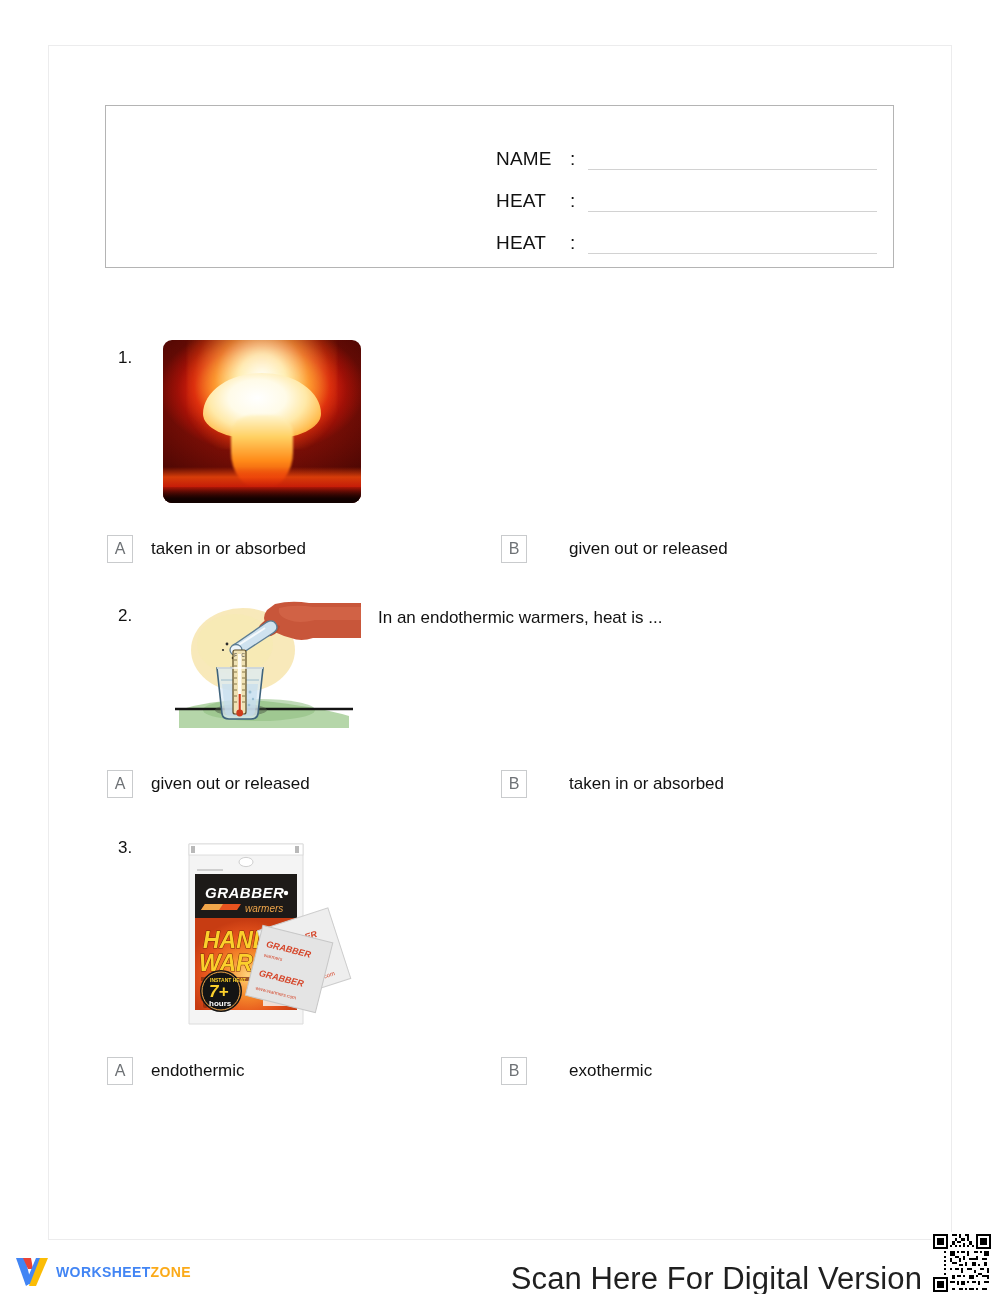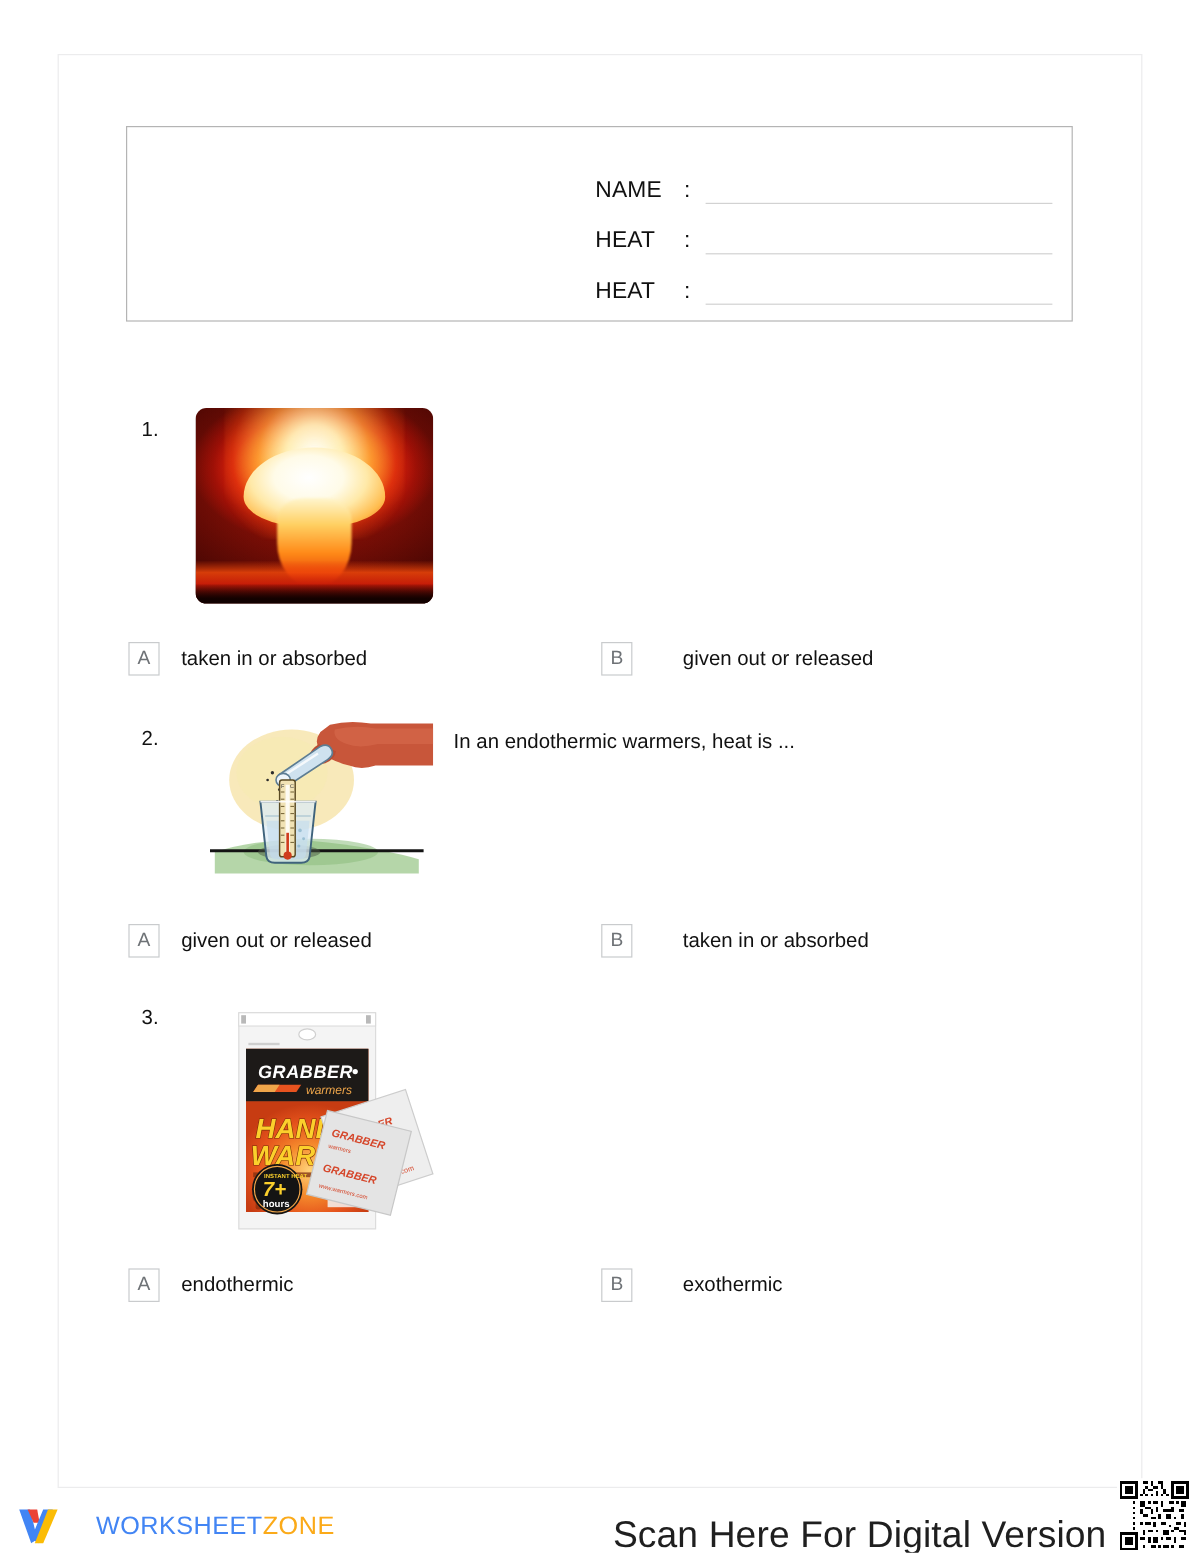--- a/index.html
+++ b/index.html
@@ -213,23 +213,23 @@
   
   .footer-logo {
     position: absolute;
     left: 14px;
     top: 1255px;
     display: flex;
     align-items: center;
   }
   .logo-mark { width: 42px; height: 34px; flex: 0 0 42px; }
   .logo-text {
-    margin-left: 24px;
-    font-size: 21px;
-    font-weight: normal;
+    margin-left: 0;
+    font-size: 14px;
+    font-weight: bold;
     letter-spacing: .4px;
   }
   .logo-worksheet { color: #4285f4; }
   .logo-zone { color: #fbaa19; }
 
   .footer-scan {
     position: absolute;
     right: 78px;
     top: 1261px;
     font-size: 31px;
@@ -386,21 +386,21 @@
   </div>
   <div class="opt opt-b">
     <span class="opt-box">B</span>
     <span class="opt-text">taken in or absorbed</span>
   </div>
 </div>
 
 <div class="question" style="top:830px;height:195px;">
   <div class="q-num">3.</div>
 
-  <div class="q-figure" style="left:80px;top:8px;">
+  <div class="q-figure" style="left:70px;top:8px;">
     <div class="fig-warmer">
       <svg width="190" height="190" viewBox="0 0 190 190">
 
         <path d="M14 6 L128 6 L128 186 L14 186 Z" fill="#f4f4f4"></path>
         <path d="M14 6 L128 6 L128 186 L14 186 Z" fill="none" stroke="#dcdcdc" stroke-width="1"></path>
 
         <rect x="14" y="6" width="114" height="11" fill="#ffffff" stroke="#d8d8d8" stroke-width=".8"></rect>
         <rect x="16" y="8" width="4" height="7" fill="#b9b9b9"></rect>
         <rect x="120" y="8" width="4" height="7" fill="#b9b9b9"></rect>
 

